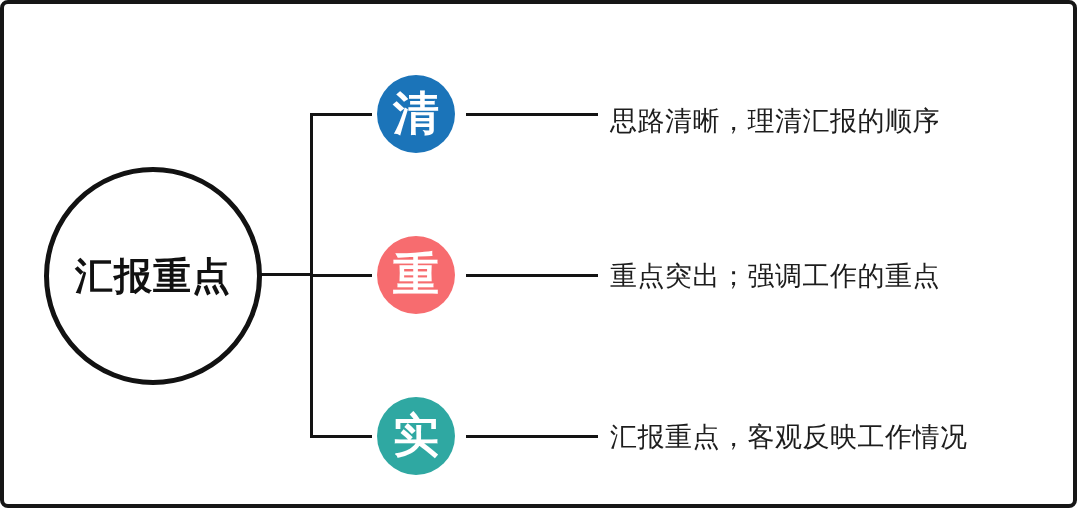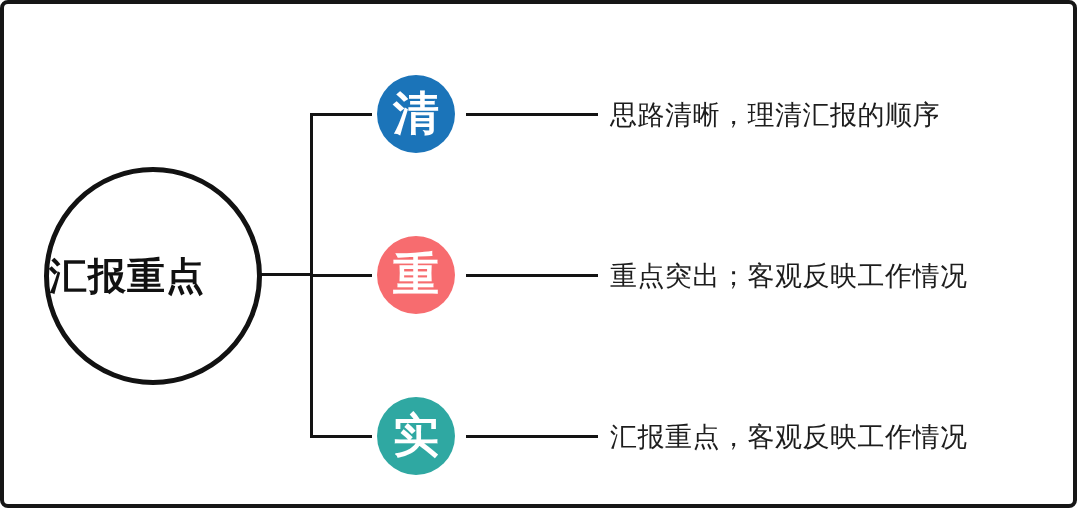--- a/index.html
+++ b/index.html
@@ -25,20 +25,21 @@
     position: absolute;
     left: 40px;
     top: 163px;
     width: 218px;
     height: 218px;
     border: 5px solid #121212;
     border-radius: 50%;
     background: #ffffff;
     display: flex;
     align-items: center;
+    justify-content: center;
   }
   .root-label {
     font-size: 38px;
     font-weight: bold;
     color: #111111;
     letter-spacing: 1px;
     white-space: nowrap;
   }
   
   .line {
@@ -80,21 +81,21 @@
   .branch-text {
     position: absolute;
     left: 606px;
     height: 36px;
     line-height: 36px;
     font-size: 27px;
     color: #1d1d1d;
     white-space: nowrap;
     letter-spacing: 0.5px;
   }
-  .text-1 { top: 93px; }
+  .text-1 { top: 99px; }
   .text-2 { top: 254px; }
   .text-3 { top: 415px; }
 </style>
 </head>
 <body>
 
 <div class="frame">
 
   <div class="line line-h stub-root"></div>
   <div class="line line-v trunk"></div>
@@ -113,16 +114,16 @@
     <span class="node-char">清</span>
   </div>
   <div class="node-circle node-2" style="background: rgb(247, 108, 111);">
     <span class="node-char">重</span>
   </div>
   <div class="node-circle node-3" style="background: rgb(47, 168, 162);">
     <span class="node-char">实</span>
   </div>
 
   <div class="branch-text text-1">思路清晰，理清汇报的顺序</div>
-  <div class="branch-text text-2">重点突出；客观反映工作情况</div>
+  <div class="branch-text text-2">重点突出；强调工作的重点</div>
   <div class="branch-text text-3">汇报重点，客观反映工作情况</div>
 
 </div>
 
 </body></html>

